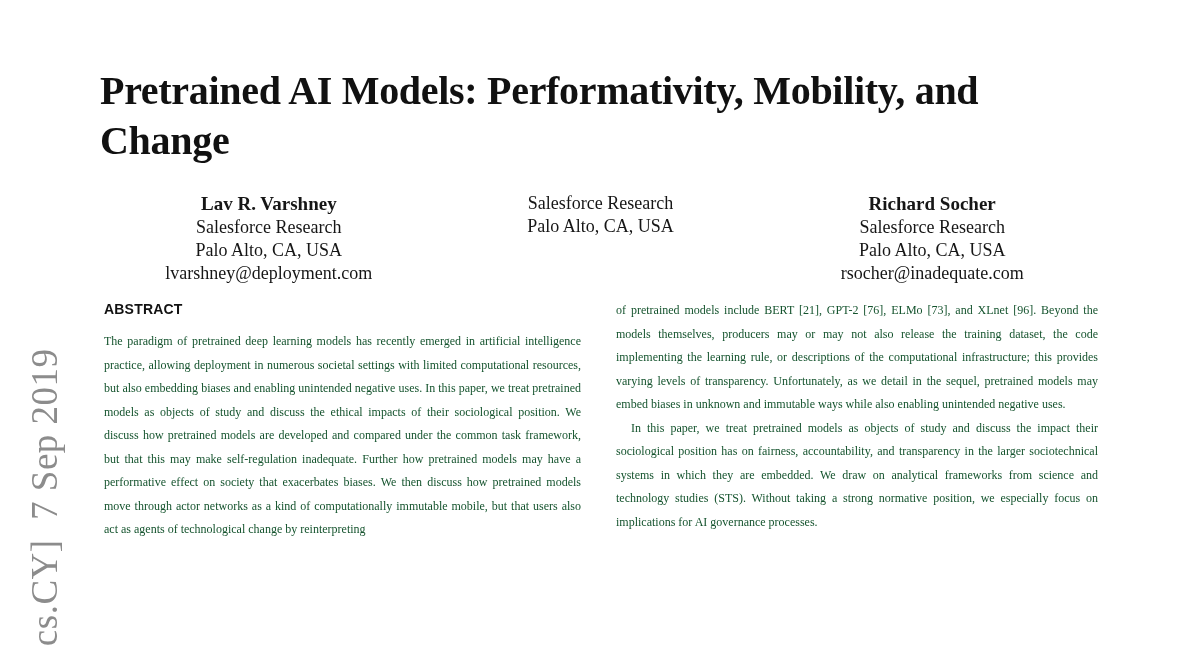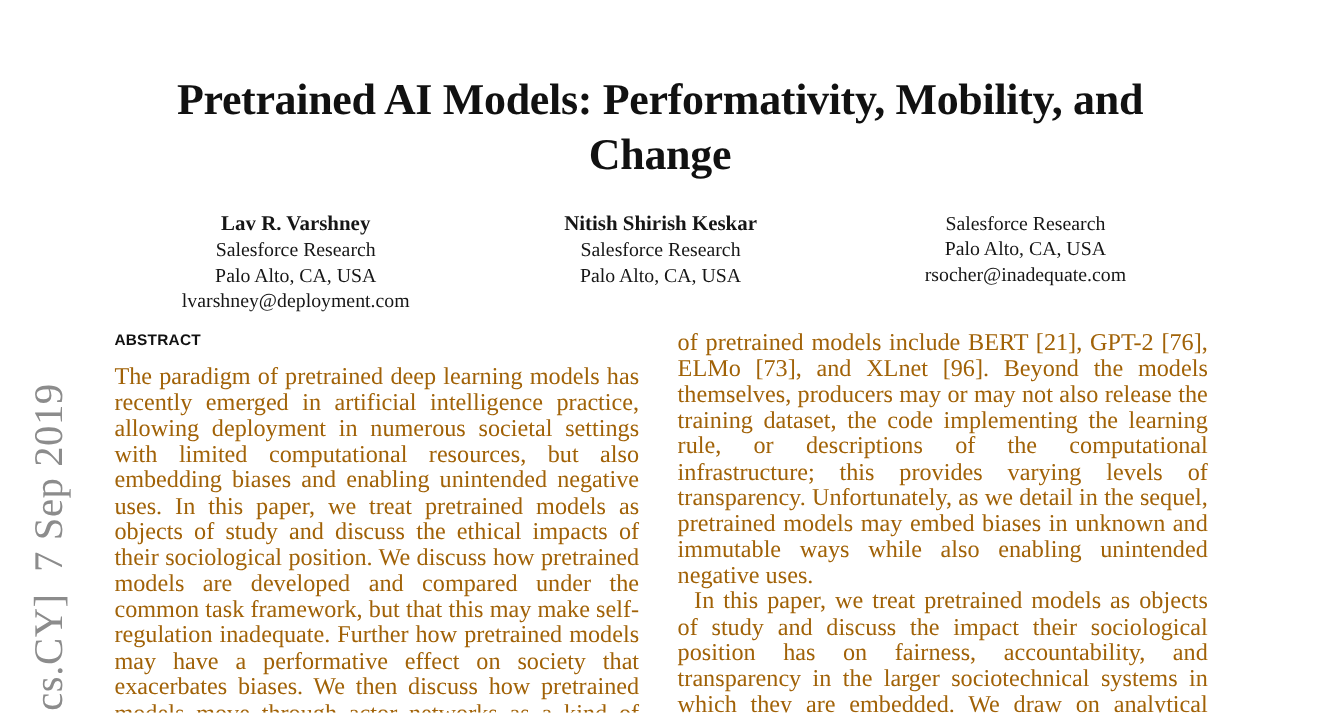--- a/index.html
+++ b/index.html
@@ -11,21 +11,21 @@
     background: #ffffff;
     font-family: "Liberation Serif", serif;
     color: #161616;
     overflow: hidden;
   }
   .title {
     position: absolute;
     left: 100px;
     top: 66px;
     width: 1000px;
-    text-align: center;
+    text-align: left;
     font-family: "Liberation Serif", serif;
     font-weight: bold;
     font-size: 40px;
     line-height: 50px;
     color: #111111;
     letter-spacing: -0.3px;
   }
   .authors-row {
     position: absolute;
     left: 103px;
@@ -54,25 +54,25 @@
   .abstract-heading {
     font-family: "Liberation Sans", sans-serif;
     font-weight: bold;
     font-size: 14px;
     line-height: 20px;
     letter-spacing: 0.2px;
     color: #111111;
     margin-bottom: 11px;
   }
   .body-par {
-    font-size: 22px;
+    font-size: 12px;
     line-height: 23.5px;
     text-align: justify;
     hyphens: auto;
-    color: #a16207;
+    color: #14532d;
   }
   .body-par.indent { text-indent: 15px; }
   .arxiv-stamp {
     position: absolute;
     left: 26px;
     top: 659px;
     transform: rotate(-90deg);
     transform-origin: 0 0;
     font-family: "Liberation Serif", serif;
     font-size: 37px;
@@ -92,25 +92,25 @@
   <h1 class="title">Pretrained AI Models: Performativity, Mobility, and Change</h1>
 
   <div class="authors-row">
     <div class="author">
       <div class="name">Lav R. Varshney</div>
       <div>Salesforce Research</div>
       <div>Palo Alto, CA, USA</div>
       <div>lvarshney@deployment.com</div>
     </div>
     <div class="author">
-      <div class="name">Nitish Shirish Keskar</div>
       <div>Salesforce Research</div>
       <div>Palo Alto, CA, USA</div>
     </div>
     <div class="author">
+      <div class="name">Richard Socher</div>
       <div>Salesforce Research</div>
       <div>Palo Alto, CA, USA</div>
       <div>rsocher@inadequate.com</div>
     </div>
   </div>
 
   <div class="col col-left">
     <div class="abstract-heading">ABSTRACT</div>
     <p class="body-par">The paradigm of pretrained deep learning models has recently emerged in artificial intelligence practice, allowing deployment in numerous societal settings with limited computational resources, but also embedding biases and enabling unintended negative uses. In this paper, we treat pretrained models as objects of study and discuss the ethical impacts of their sociological position. We discuss how pretrained models are developed and compared under the common task framework, but that this may make self-regulation inadequate. Further how pretrained models may have a performative effect on society that exacerbates biases. We then discuss how pretrained models move through actor networks as a kind of computationally immutable mobile, but that users also act as agents of technological change by reinterpreting</p>
   </div>

